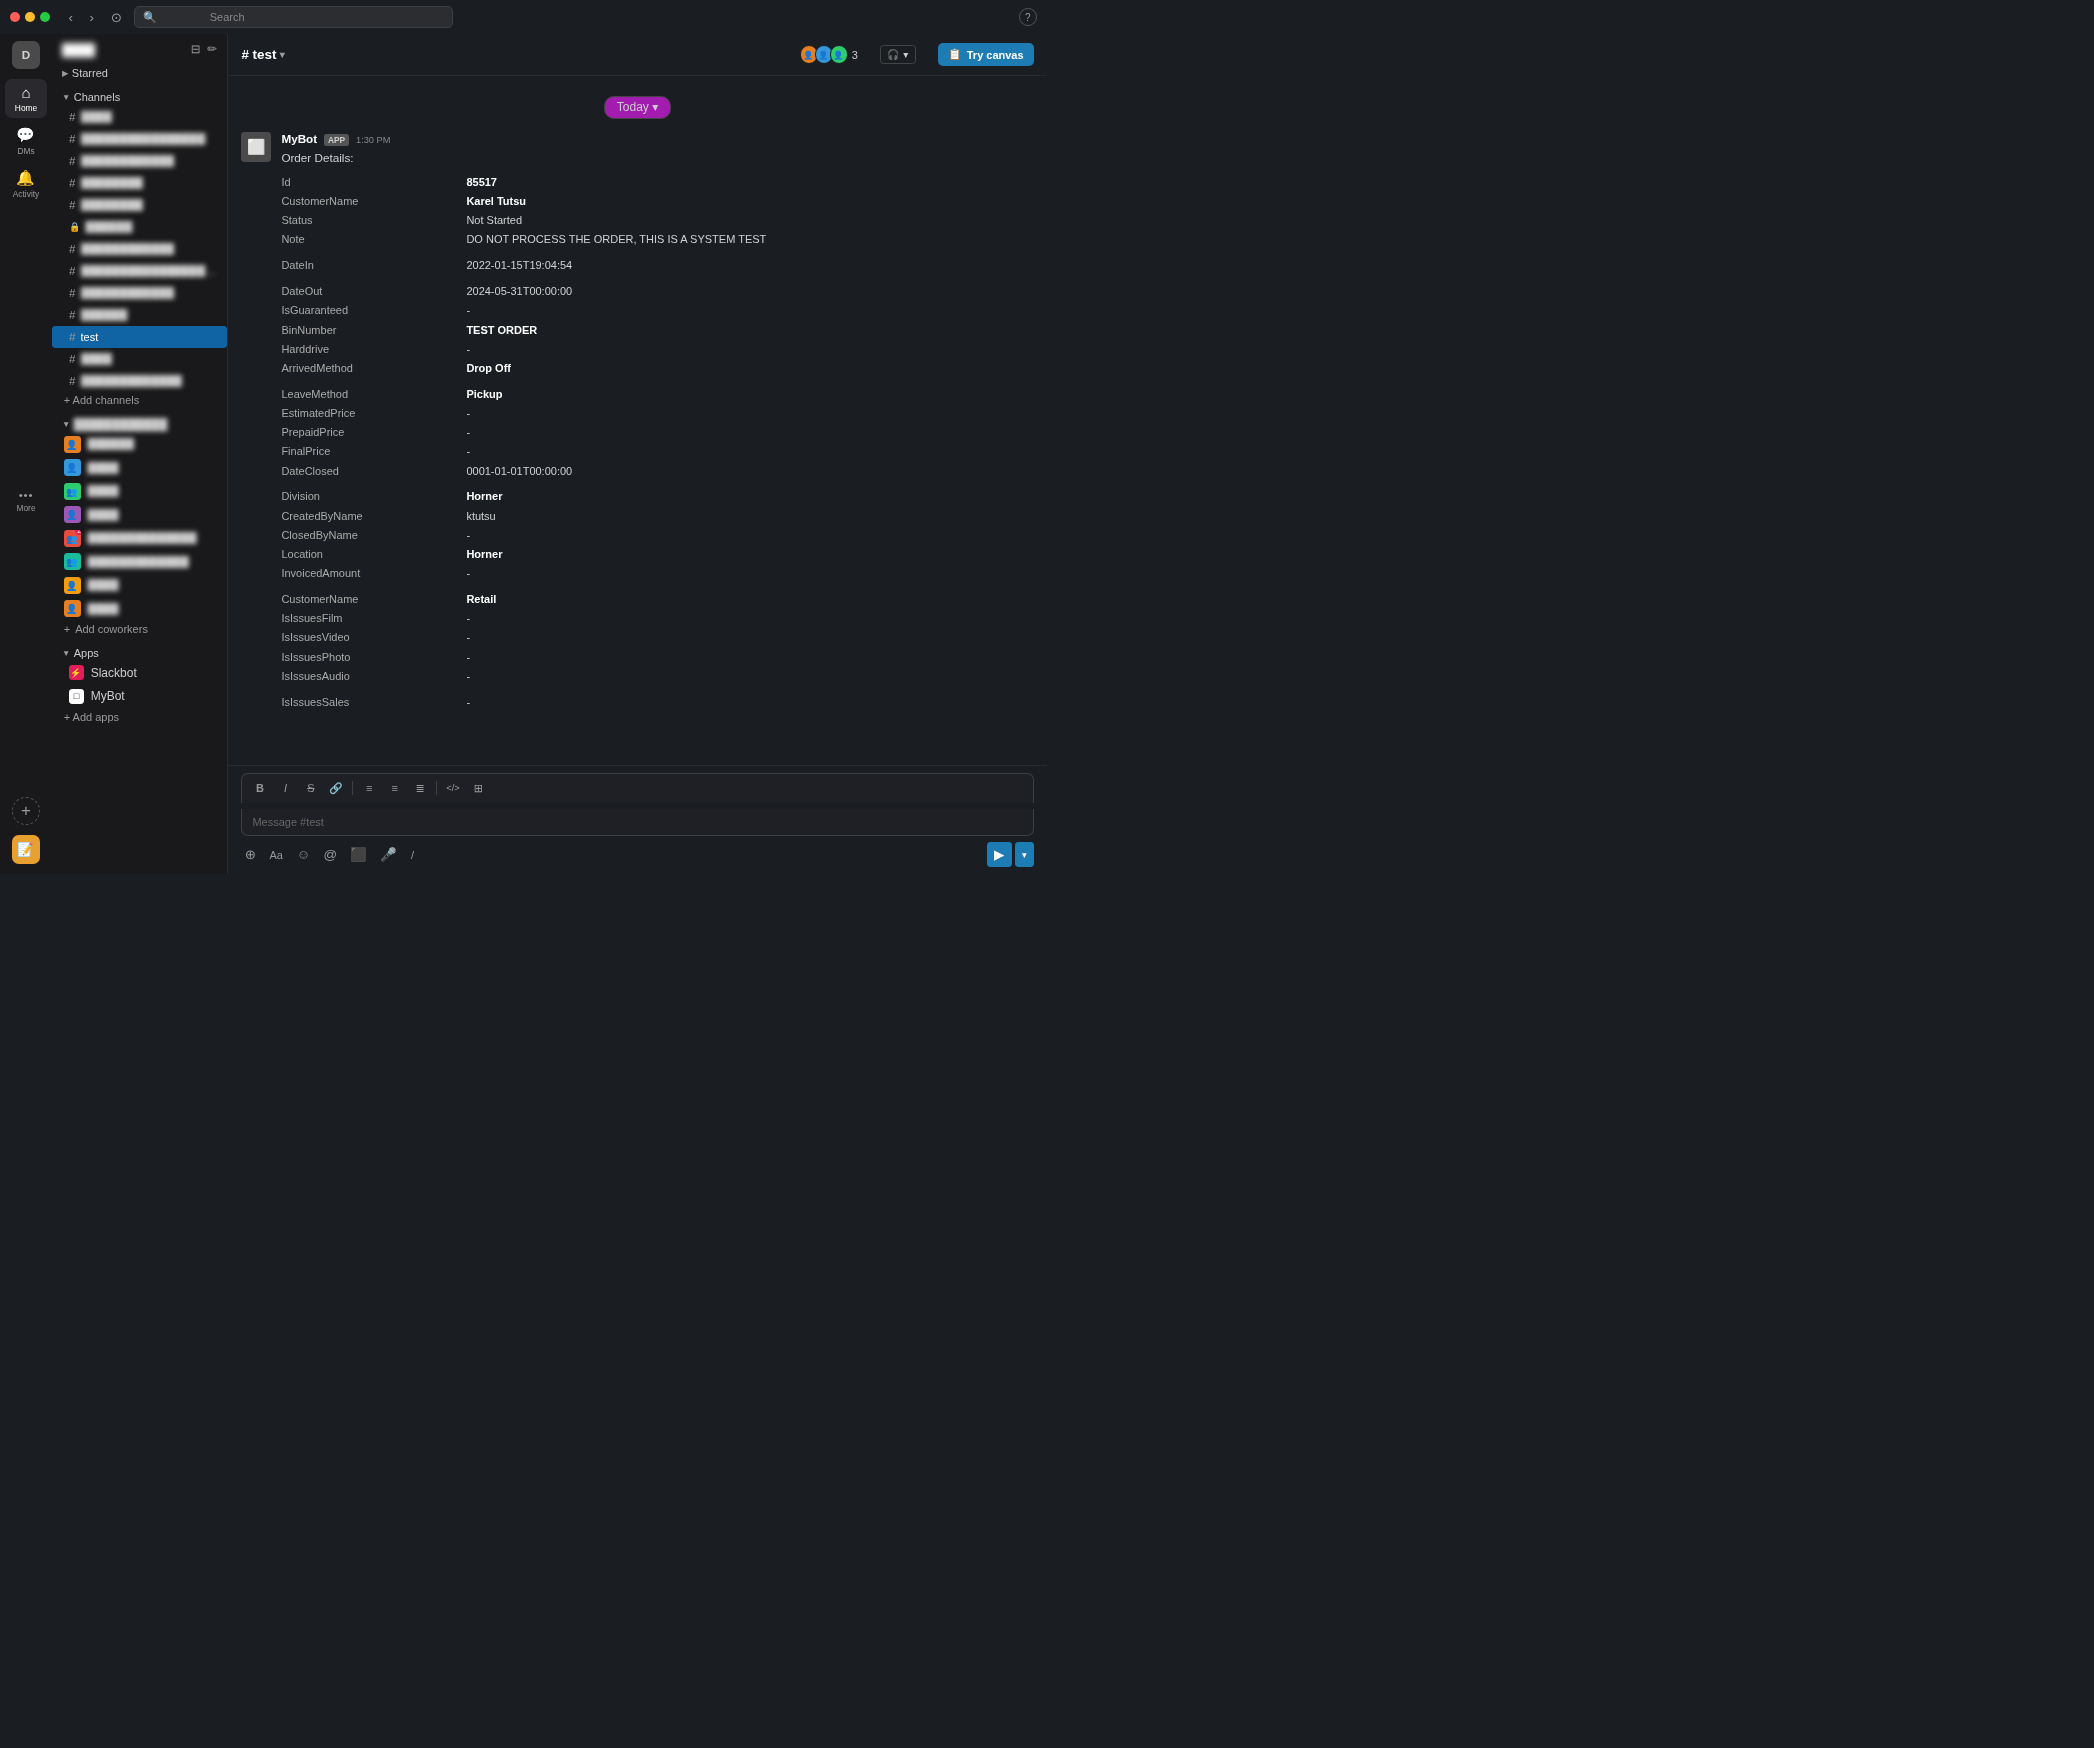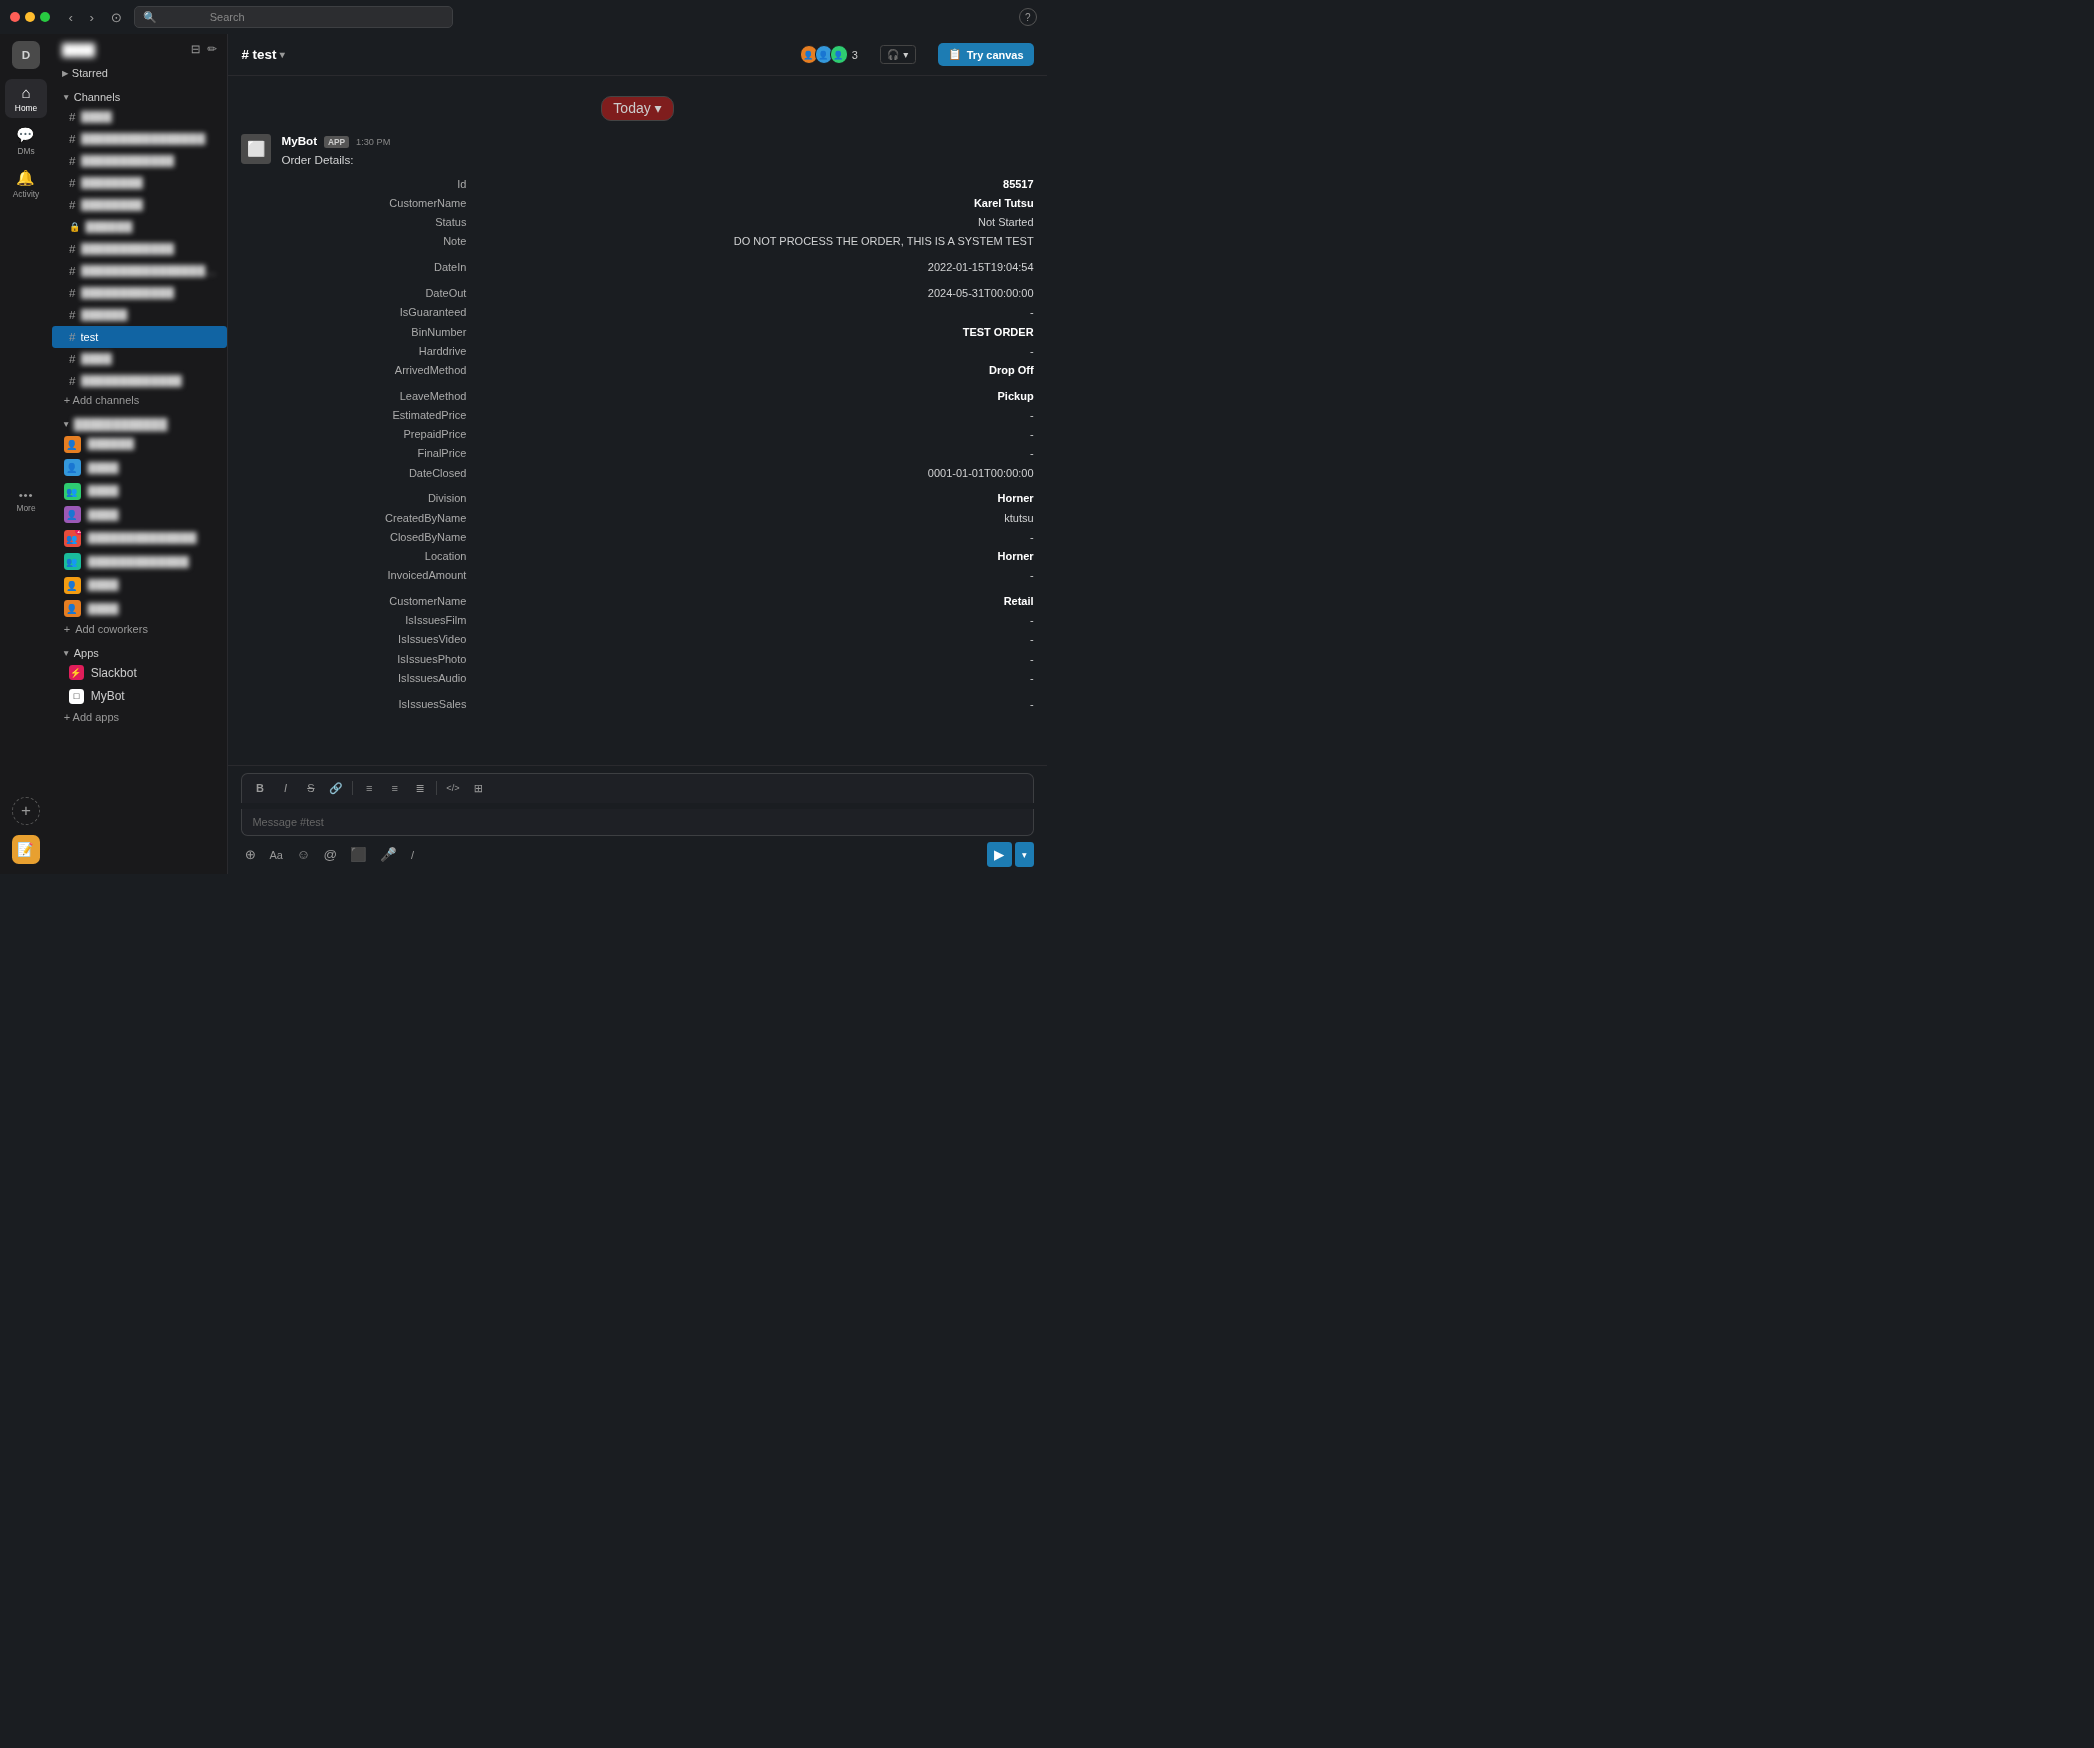--- a/index.html
+++ b/index.html
@@ -384,25 +384,25 @@
     .messages-area::-webkit-scrollbar { width: 5px; }
     .messages-area::-webkit-scrollbar-thumb { background: #444; border-radius: 2.5px; }
 
     .date-divider {
       display: flex;
       align-items: center;
       justify-content: center;
       margin: 10px 0;
     }
     .date-badge {
-      background: #7f1d1d;
+      background: #a21caf;
       border: 0.8px solid #444;
       border-radius: 10px;
       padding: 3.4px 11.7px;
-      font-size: 14px;
+      font-size: 12px;
       color: #ccc;
       cursor: pointer;
       text-align: right;
     }
 
     .message-row {
       display: flex;
       padding: 3.4px 13.4px;
       gap: 10px;
       position: relative;
@@ -470,21 +470,20 @@
     }
     .order-title {
       font-size: 11.7px;
       font-weight: 400;
       color: #d1d2d3;
       margin-bottom: 5px;
     }
     .order-table {
       display: table;
       width: 100%;
-      text-align: right;
     }
     .order-row {
       display: table-row;
     }
     .order-key {
       display: table-cell;
       padding: 0.8px 0;
       color: #aaa;
       width: 185px;
       vertical-align: top;

